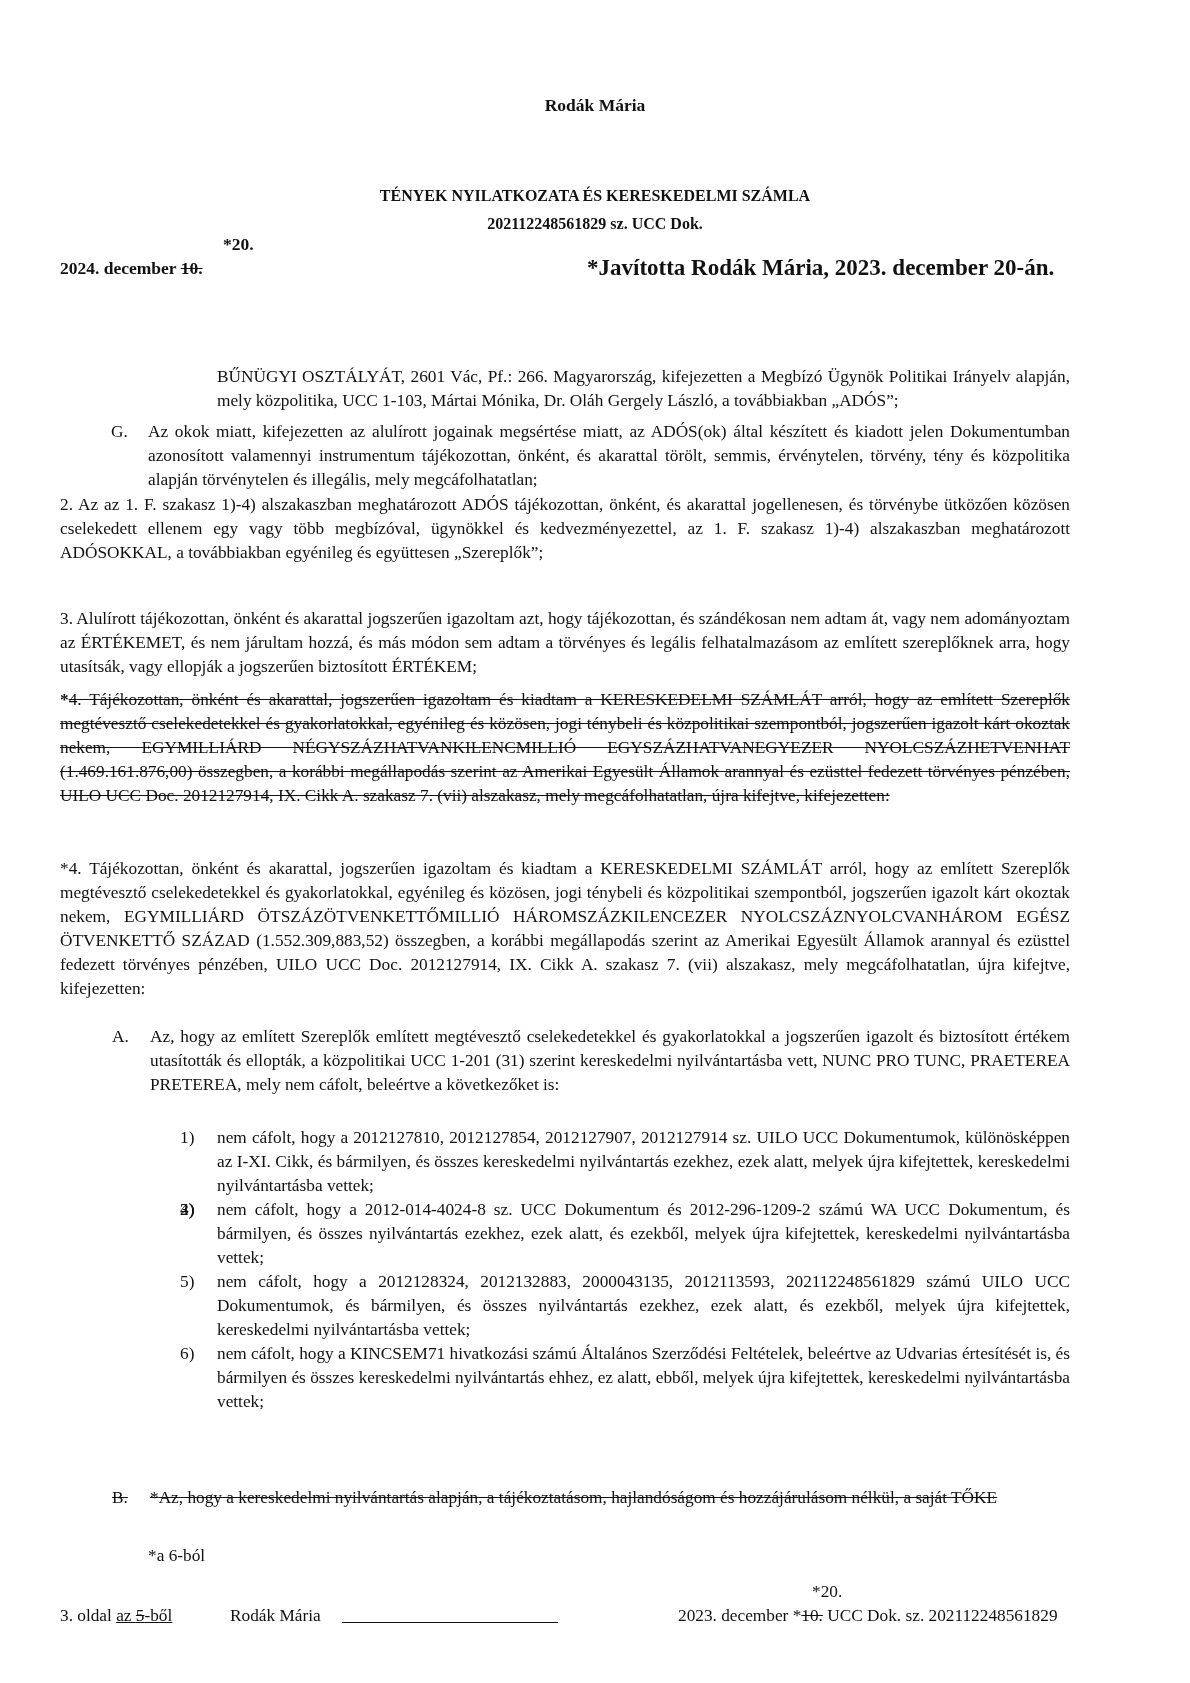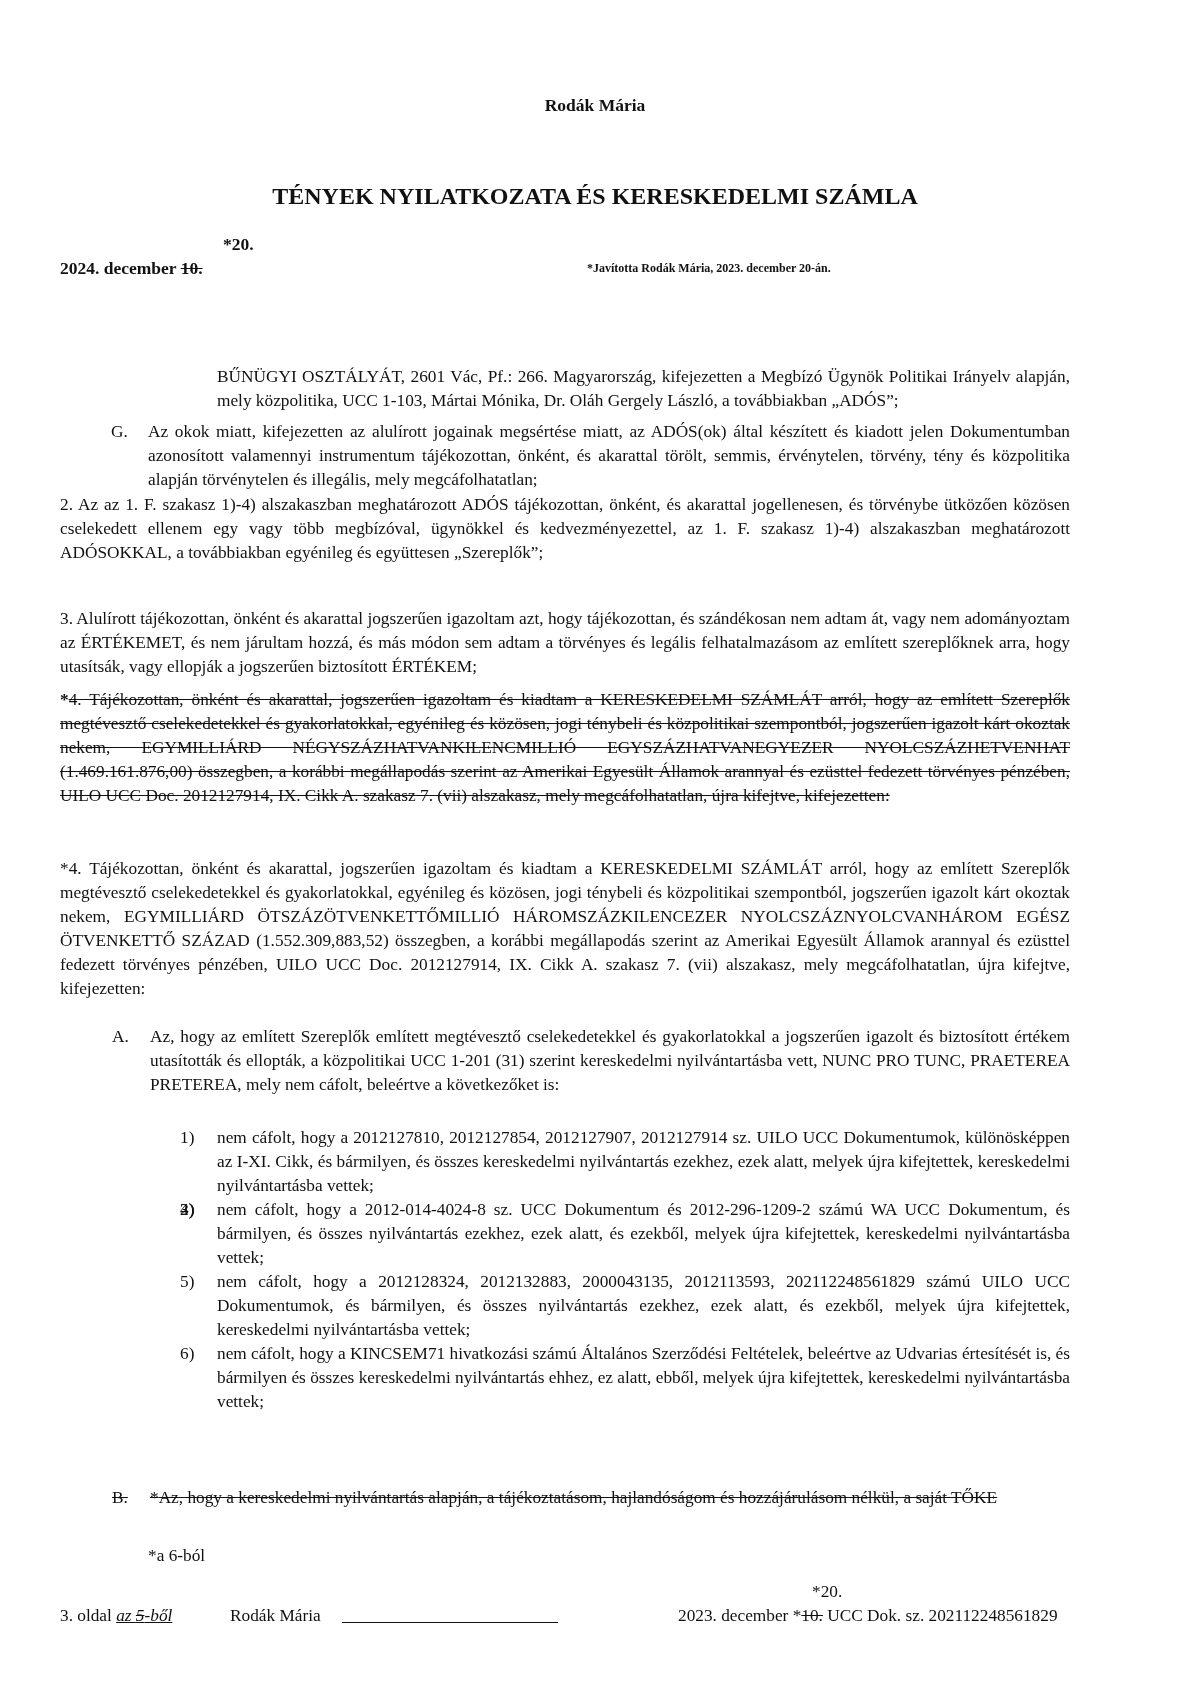--- a/index.html
+++ b/index.html
@@ -6,27 +6,27 @@
   body {
     width: 1190px; height: 1683px; position: relative; overflow: hidden;
     font-family: "Liberation Serif", "DejaVu Serif", serif;
     color: #111111; font-size: 17.3px; line-height: 24px;
   }
   .abs { position: absolute; }
   .b { font-weight: bold; }
   .center { text-align: center; }
   .justify { text-align: justify; text-align-last: left; }
   .strike { text-decoration: line-through; }
-  .u { text-decoration: underline; font-style: italic; }
+  .u { text-decoration: underline; }
 
   #sender { left: 0; width: 1190px; top: 93px; font-size: 17.5px; line-height: 24.5px; }
-  #title { left: 0; width: 1190px; top: 182px; font-size: 24px; line-height: 28px; }
+  #title { left: 0; width: 1190px; top: 182px; font-size: 16px; line-height: 28px; }
   #date-left { left: 60px; top: 232px; font-size: 17.5px; line-height: 24px; width: 240px; }
   #date-left .corr { display:block; padding-left: 163px; }
-  #corrected-by { left: 587px; top: 256px; font-size: 12px; line-height: 24px; }
+  #corrected-by { left: 587px; top: 256px; font-size: 23px; line-height: 24px; }
 
   .para { left: 60px; width: 1010px; }
   .indent { left: 217px; width: 853px; margin-top: 40px; }
   .lbl { position: absolute; left: -34px; }
 
   #recipient { top: 325px; }
   #g-para { left: 148px; width: 922px; top: 420px; }
   #g-para .lbl { left: -37px; }
   #p2 { top: 493px; }
   #p3 { top: 607px; }
@@ -49,20 +49,21 @@
 </style>
 </head>
 <body>
 
 <div id="sender" class="abs center b">
   <div>Rodák Mária</div>
 </div>
 
 <div id="title" class="abs center b">
   <div>TÉNYEK NYILATKOZATA ÉS KERESKEDELMI SZÁMLA</div>
+  <div>20211224856182­9 sz. UCC Dok.</div>
 </div>
 
 <div id="date-left" class="abs b">
   <span class="corr">*20.</span>
   <span>2024. december </span><span class="strike">10.</span>
 </div>
 
 <div id="corrected-by" class="abs b">*Javította Rodák Mária, 2023. december 20-án.</div>
 
 <div id="recipient" class="abs indent justify">BŰNÜGYI OSZTÁLYÁT, 2601 Vác, Pf.: 266. Magyarország, kifejezetten a Megbízó Ügynök Politikai Irányelv alapján, mely közpolitika, UCC 1-103, Mártai Mónika, Dr. Oláh Gergely László, a továbbiakban „ADÓS”;</div>

